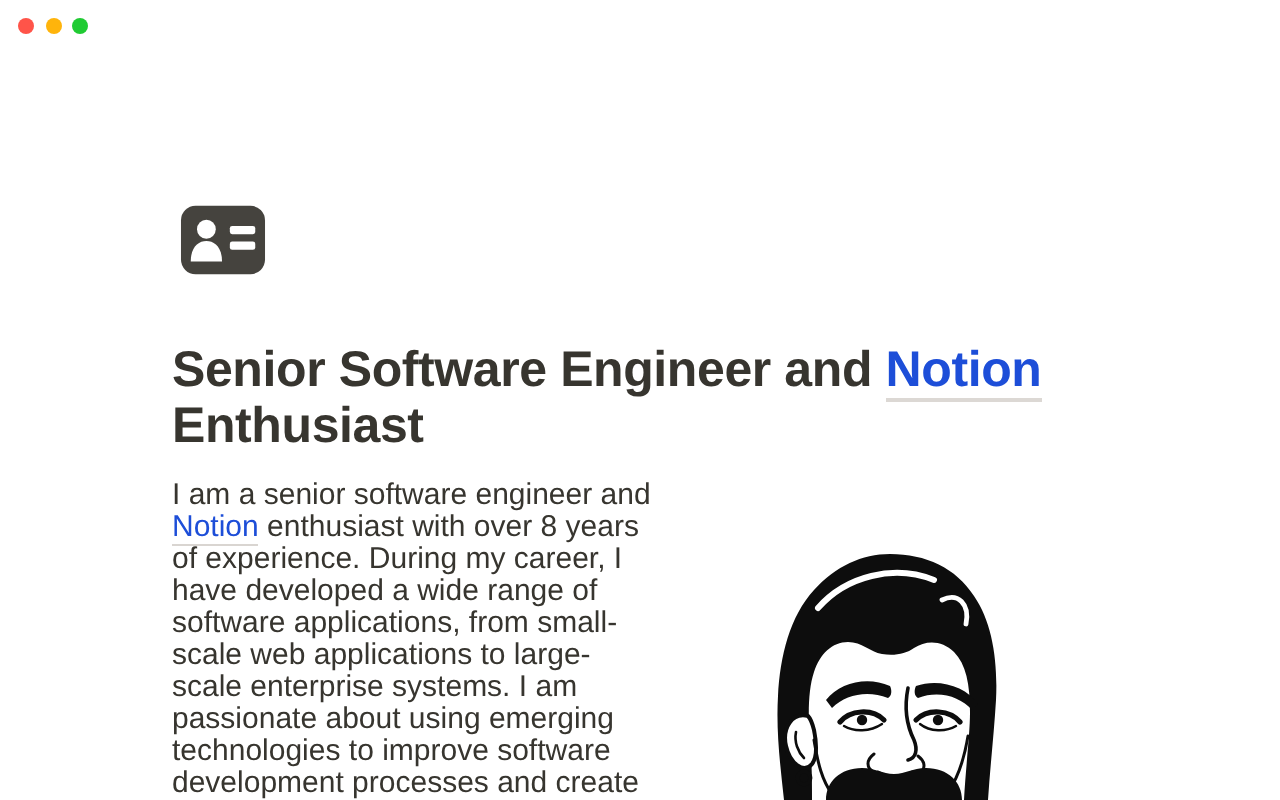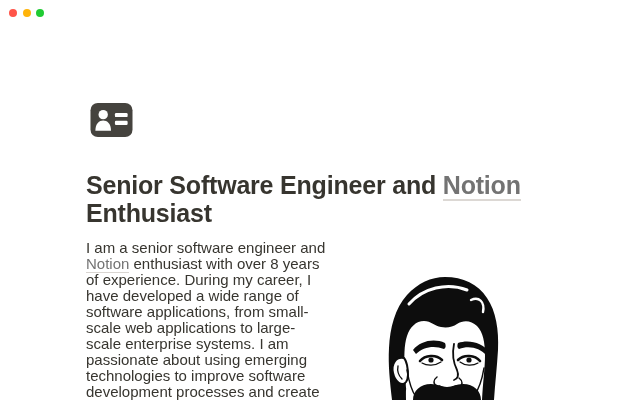--- a/index.html
+++ b/index.html
@@ -51,21 +51,21 @@
     top: 171px;
     width: 472px;
     margin: 0;
     font-size: 25px;
     line-height: 28px;
     font-weight: 700;
     color: #37352f;
     letter-spacing: -0.2px;
   }
   .notion-link {
-    color: #737373;
+    color: #1d4ed8;
     text-decoration: none;
     border-bottom: 2px solid #dcd8d4;
     cursor: pointer;
   }
   .notion-link.small {
     border-bottom-width: 1px;
     border-bottom-color: #d9d5d1;
   }
 
   

